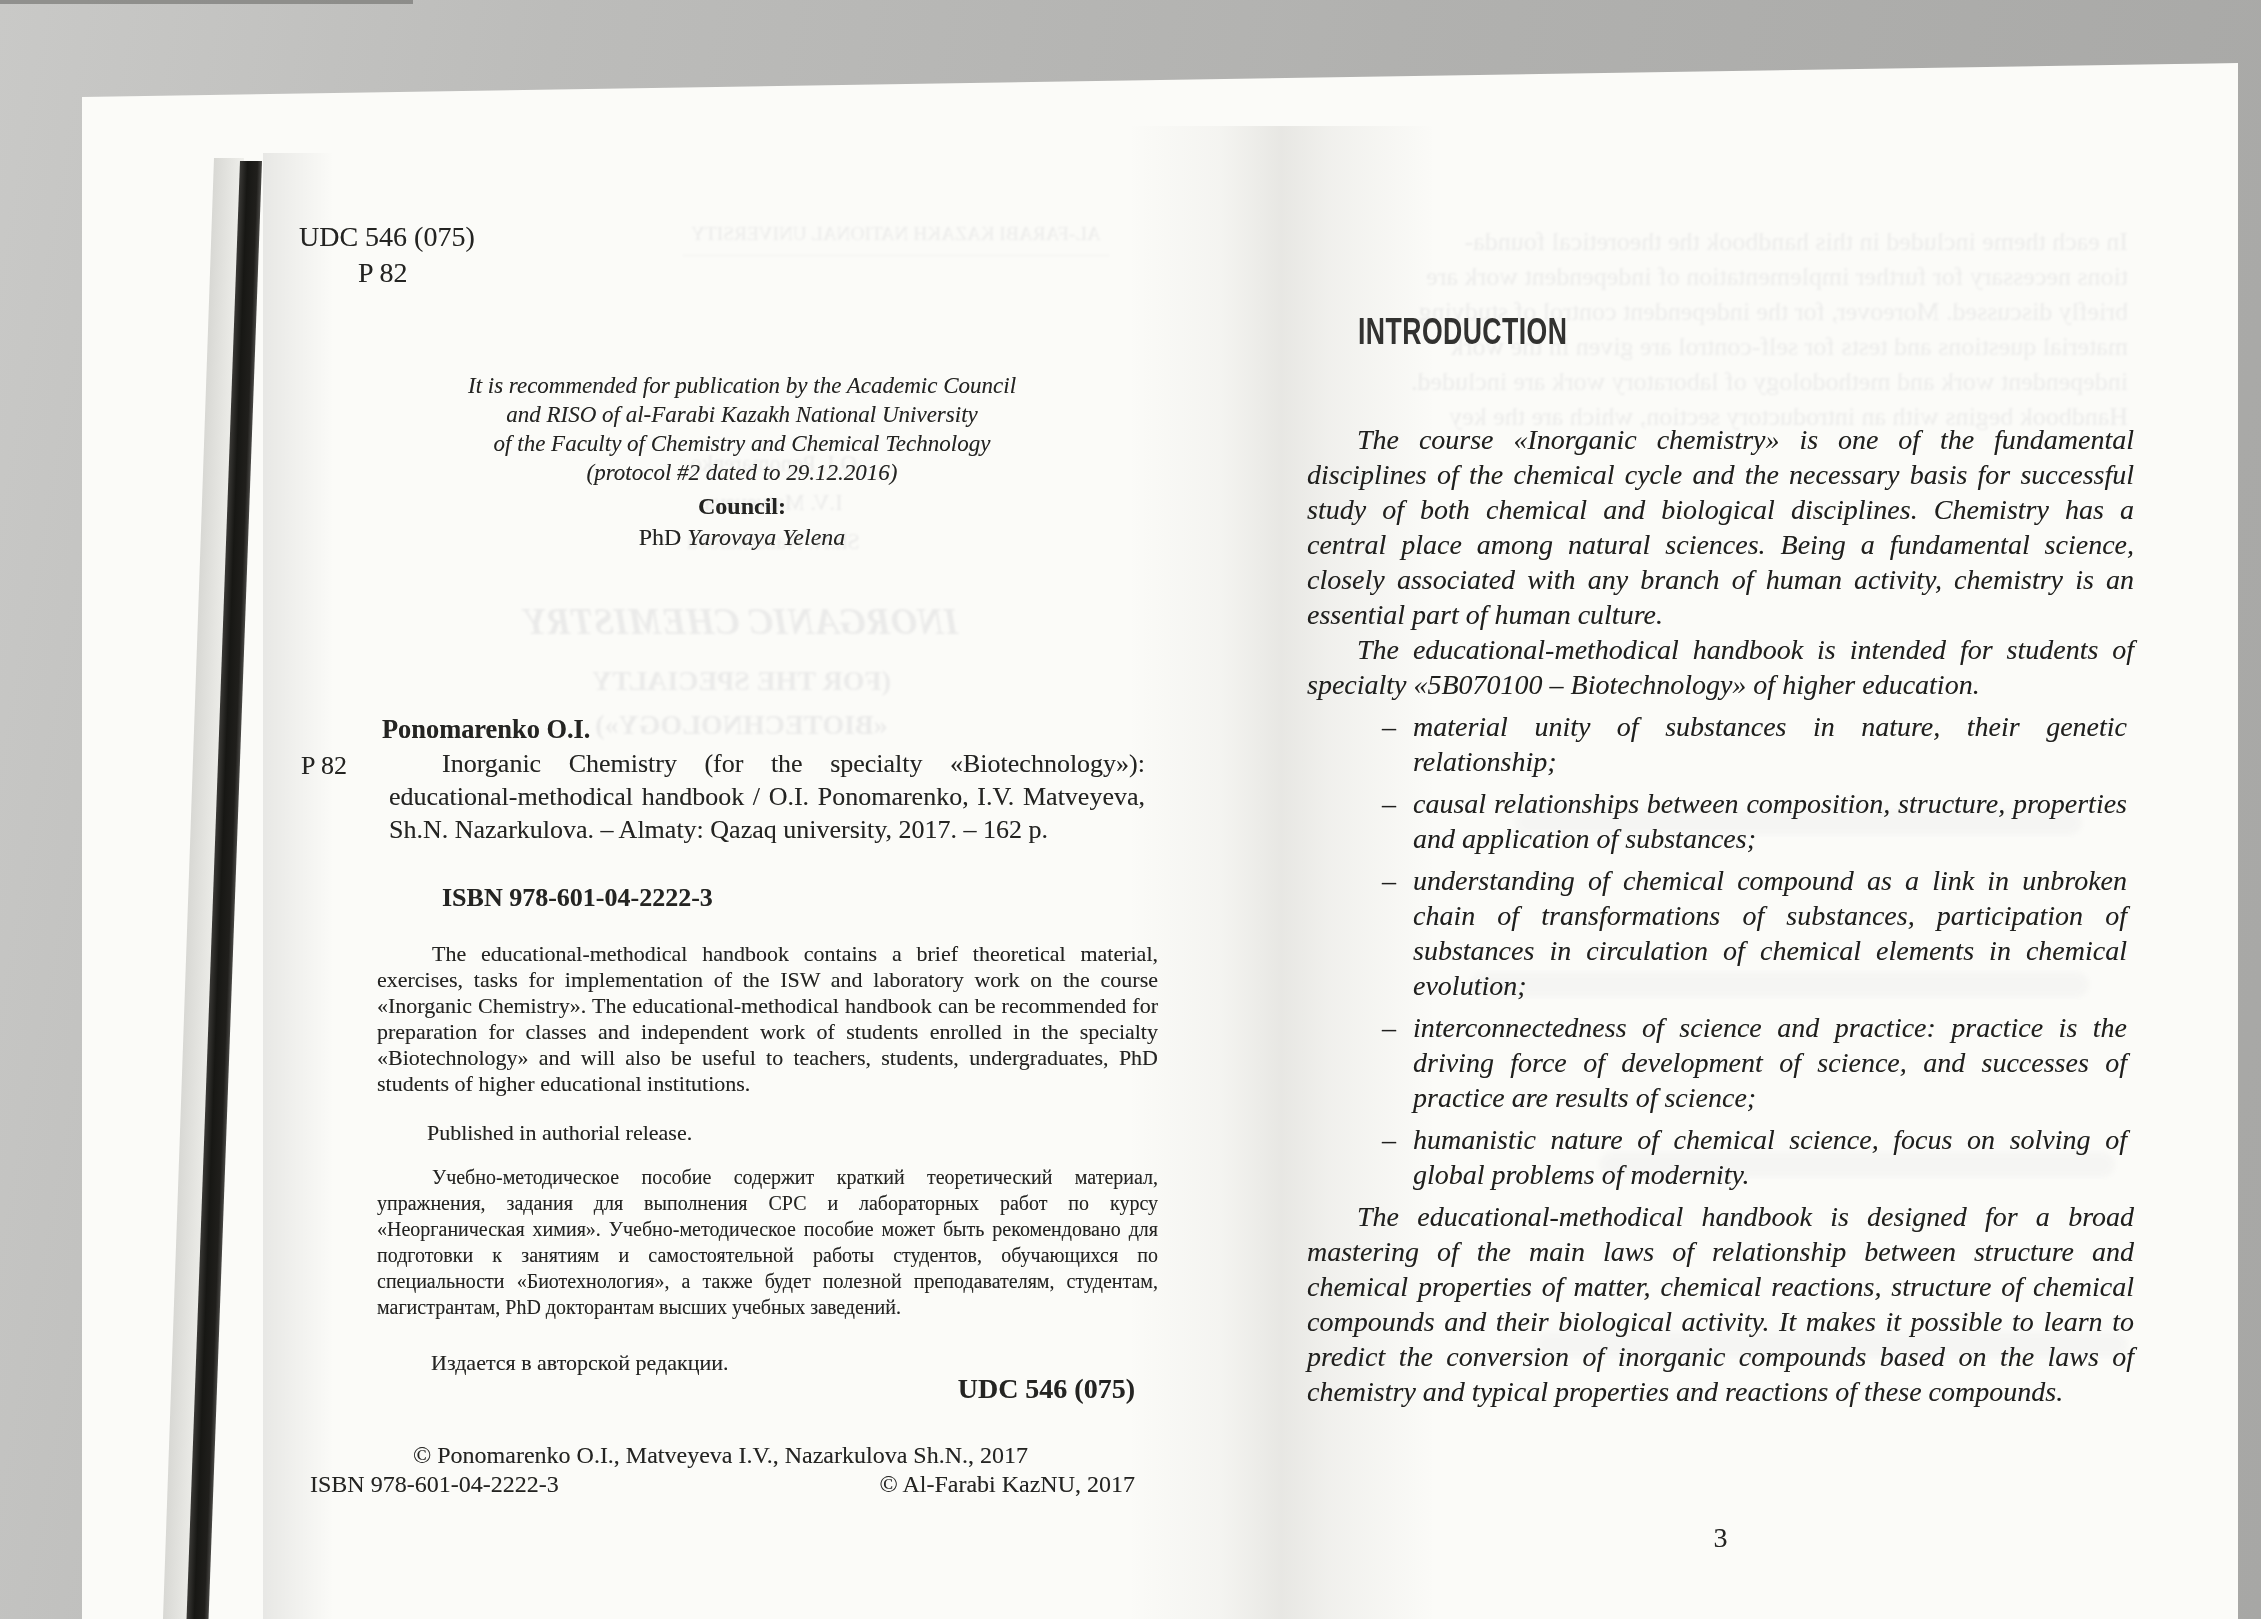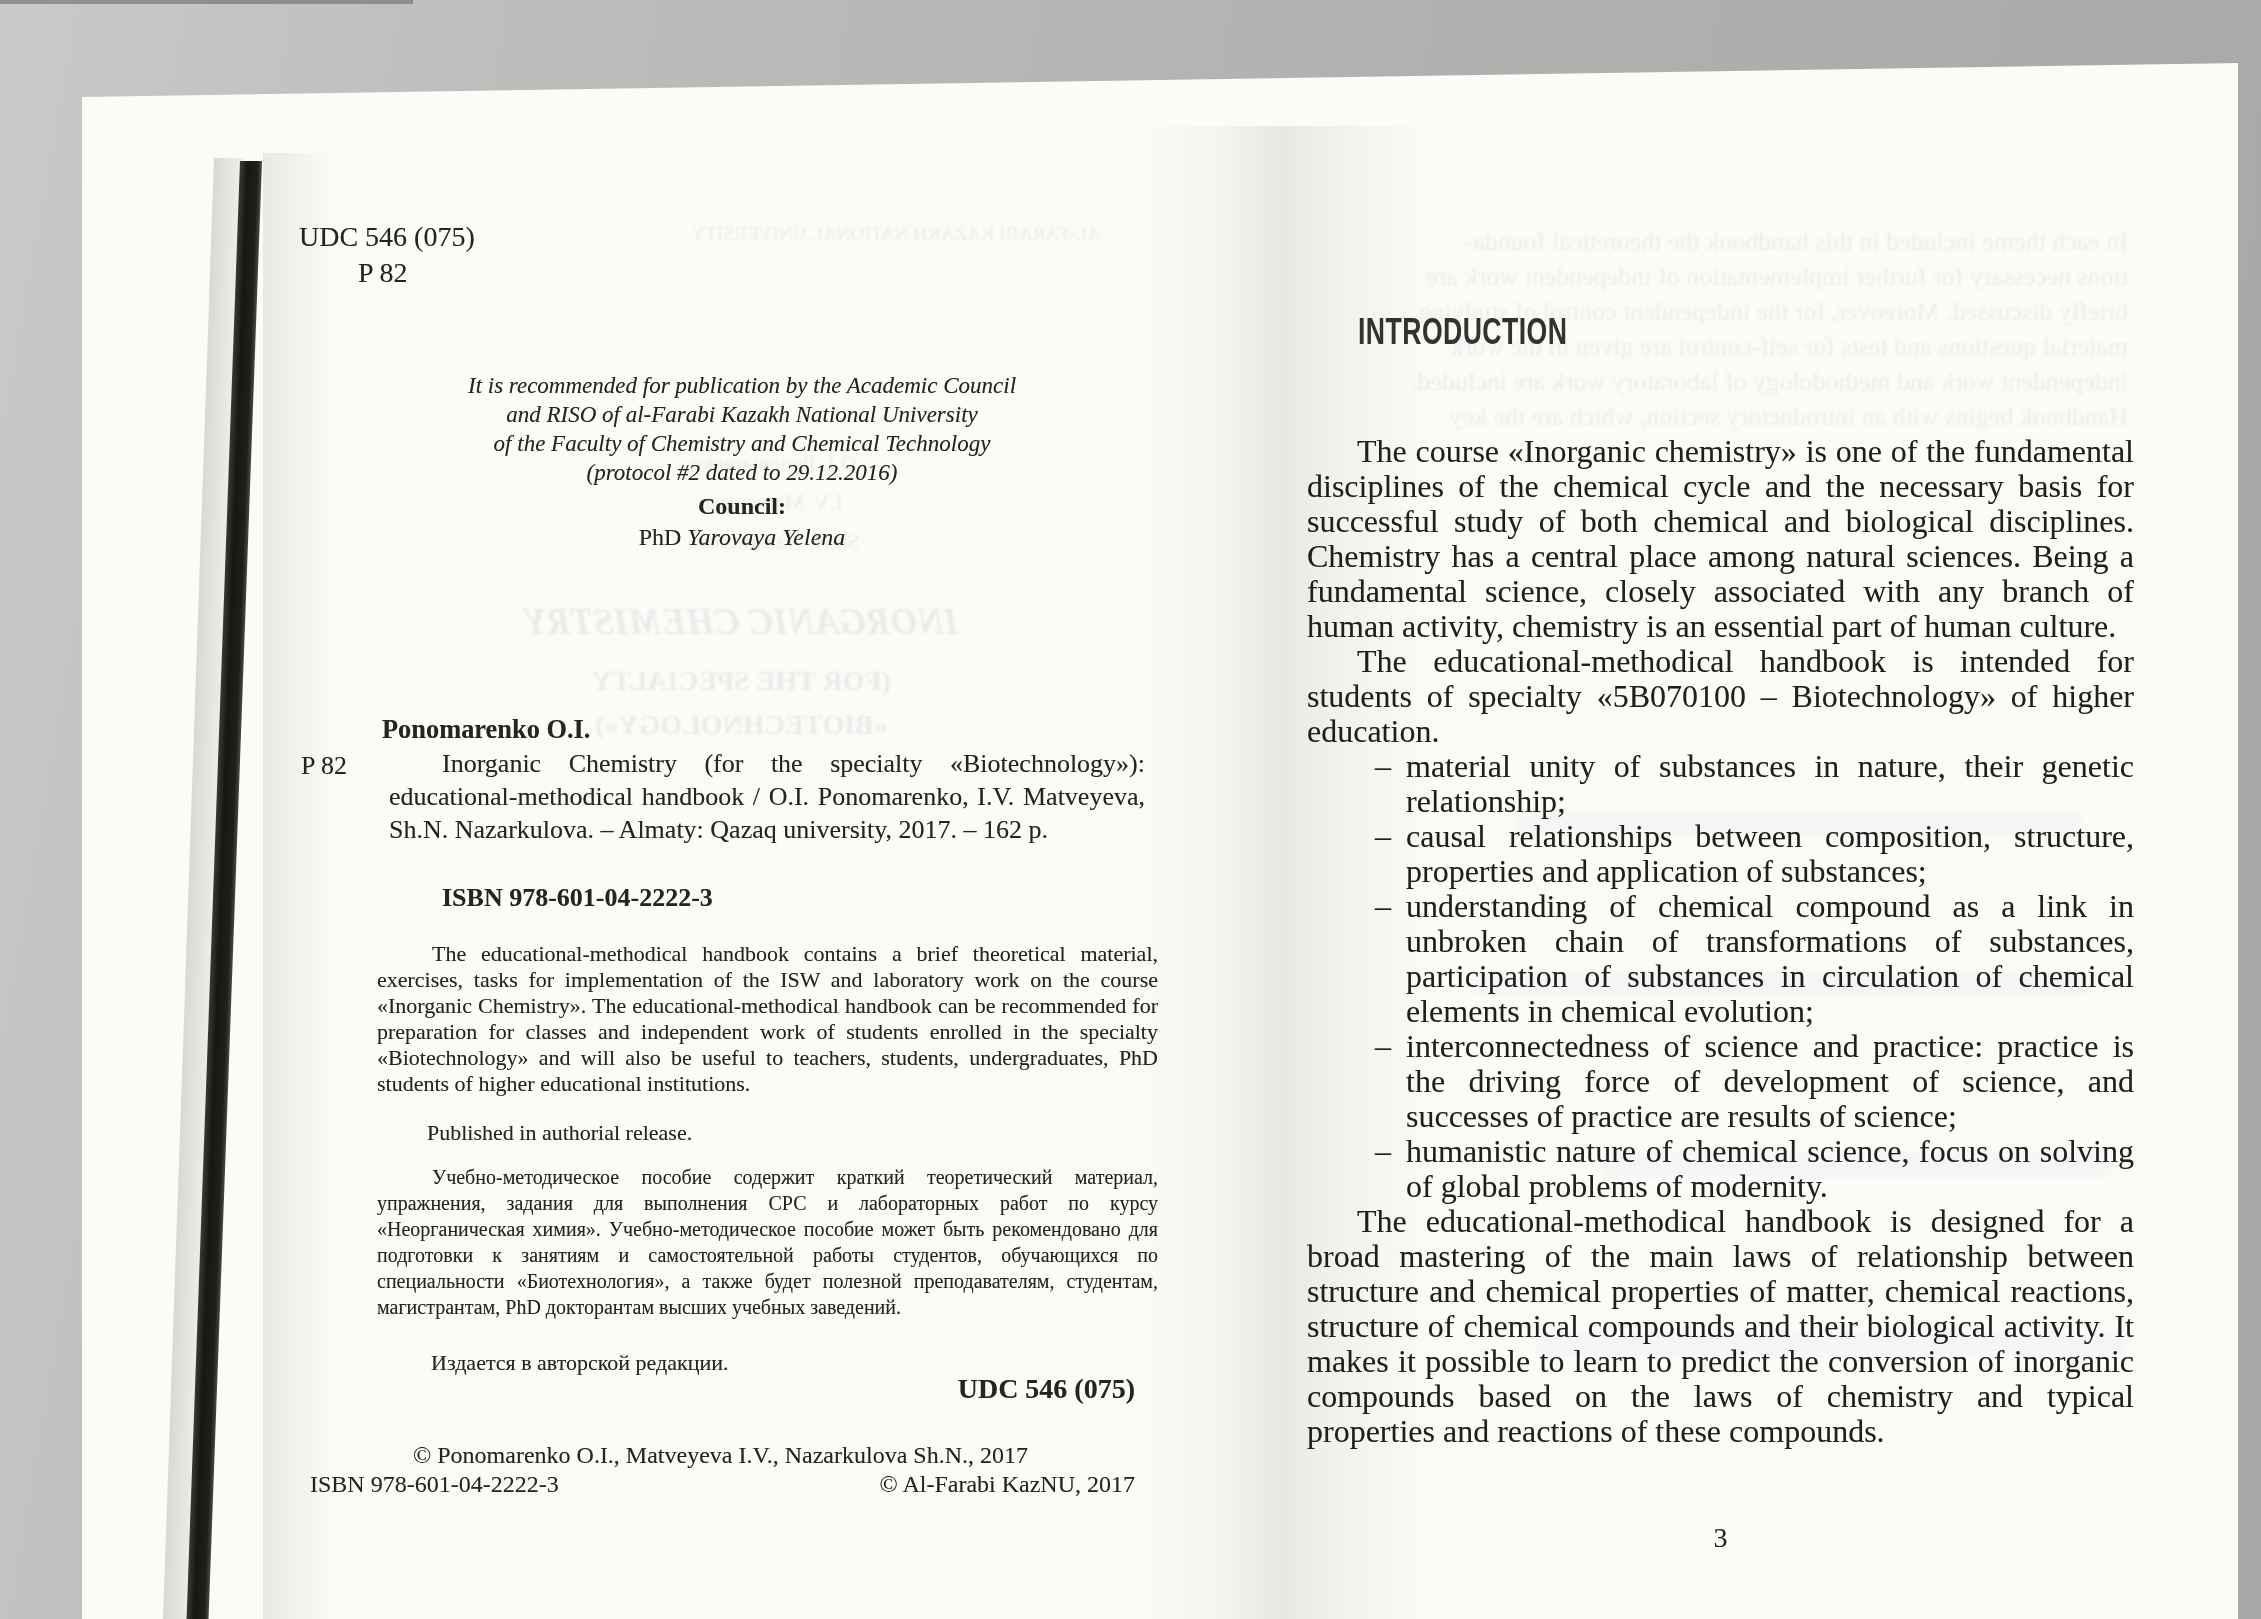--- a/index.html
+++ b/index.html
@@ -57,24 +57,24 @@
   .ghost-univ{left:683px;top:223px;width:426px;font-size:19.3px;text-align:center;
     border-bottom:1.3px solid rgba(120,120,135,.55);padding-bottom:10.3px;}
   .ghost-names{left:548px;top:444px;width:451px;font-size:22.6px;line-height:39px;text-align:center;}
   .ghost-title1{left:400px;top:600px;width:683px;font-size:37px;font-weight:bold;font-style:italic;text-align:center;}
   .ghost-title2{left:400px;top:665px;width:683px;font-size:28px;font-weight:bold;text-align:center;}
   .ghost-title3{left:400px;top:709px;width:683px;font-size:28px;font-weight:bold;text-align:center;}
   
   .ghost-r-top{left:1296px;top:224px;width:832px;font-size:26px;line-height:35px;opacity:.12;}
   .intro-head{left:1358px;top:311px;font-size:37px;font-family:"Liberation Sans","DejaVu Sans",sans-serif;
     font-weight:bold;letter-spacing:0.6px;color:#323230;transform:scaleX(.72);transform-origin:left top;text-shadow:none;}
-  .body-col{left:1307px;top:434px;width:827px;font-size:32px;line-height:35px;color:#1f1f1d;}
+  .body-col{left:1307px;top:422px;width:827px;font-size:28px;line-height:35px;color:#1f1f1d;font-style:italic;}
   .body-col p{margin:0;text-indent:50px;text-align:justify;}
   .body-col ul{margin:0;padding:0;list-style:none;}
-  .body-col li{position:relative;margin:0;padding-left:99px;text-align:justify;}
+  .body-col li{position:relative;margin:7px;padding-left:99px;text-align:justify;}
   .body-col li::before{content:"\2013";position:absolute;left:68px;top:0;}
   .pageno{left:1307px;top:1522px;width:827px;text-align:center;font-size:28px;}
   .smudge{position:absolute;height:24.5px;background:#8b8b96;opacity:.045;filter:blur(2.6px);border-radius:13px;}
 </style>
 </head>
 <body>
 
 <div class="canvas">
   <div class="topline"></div>
 

